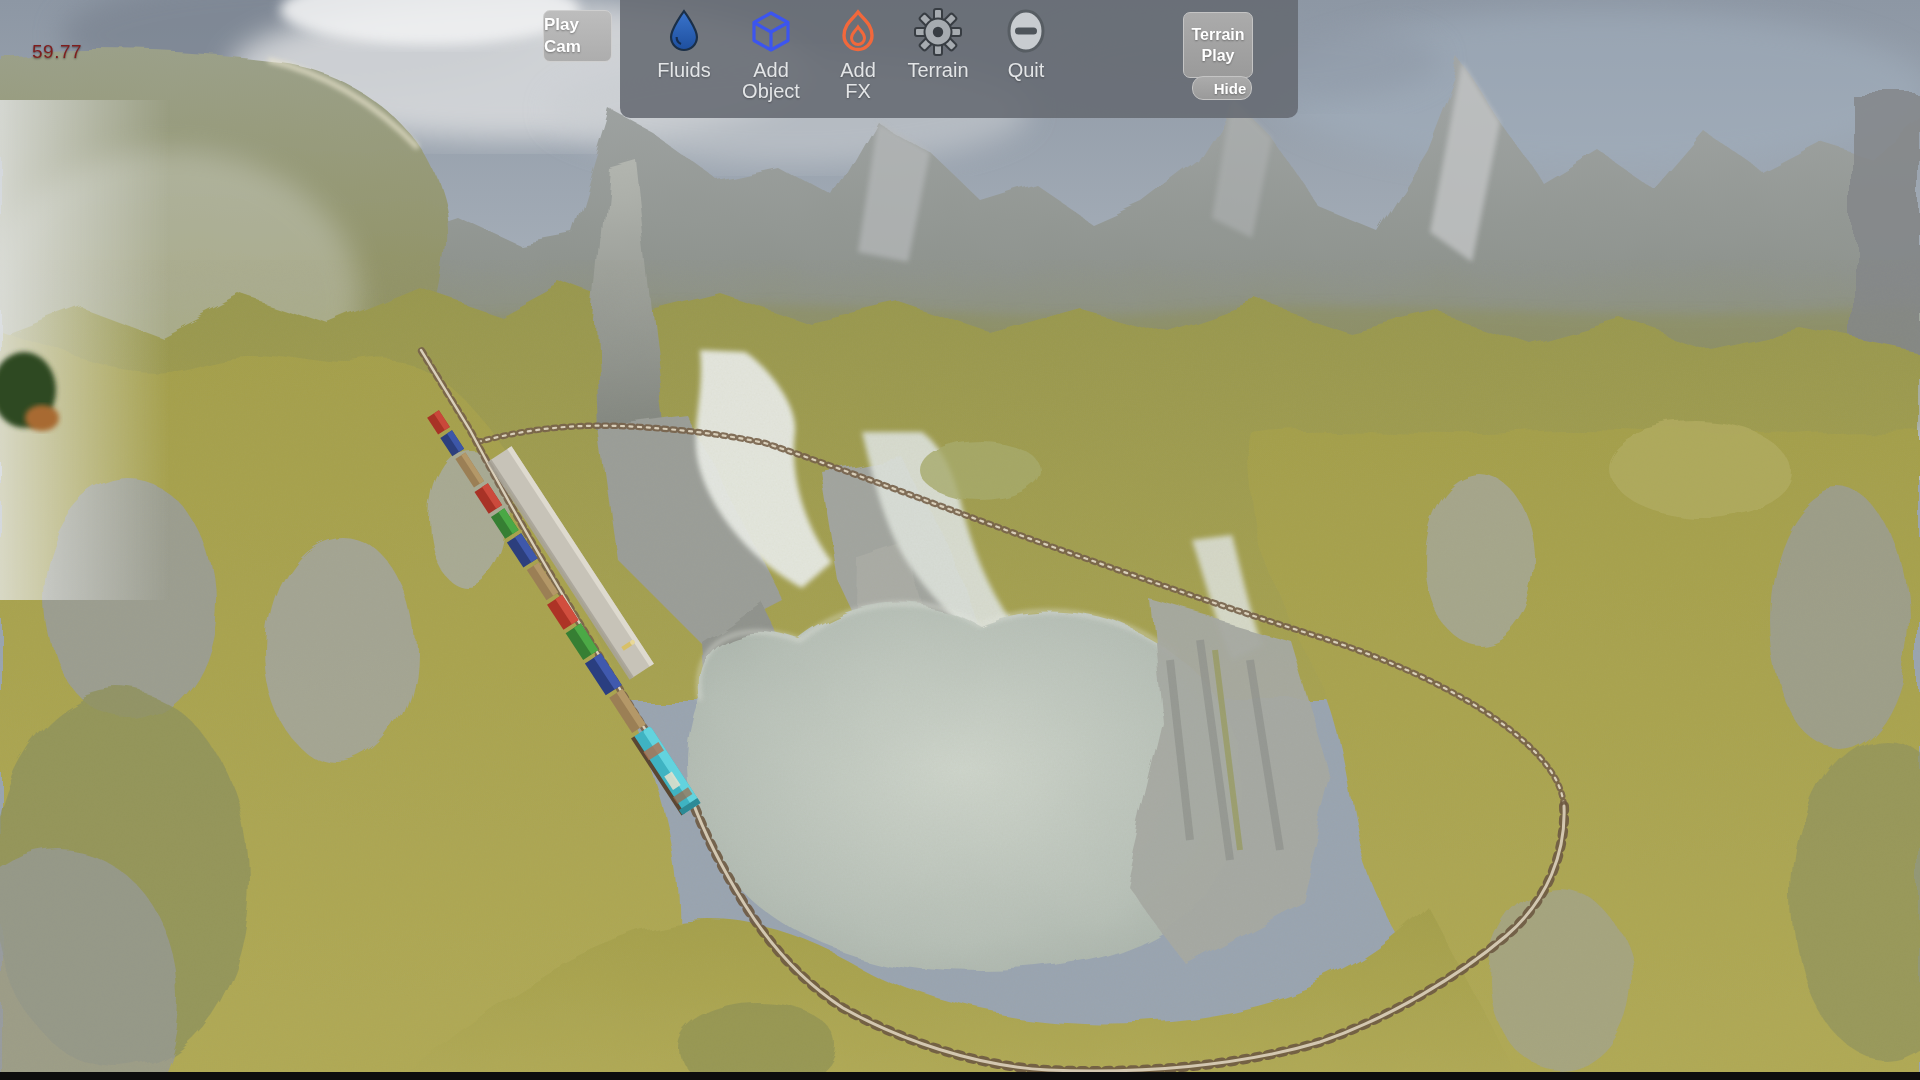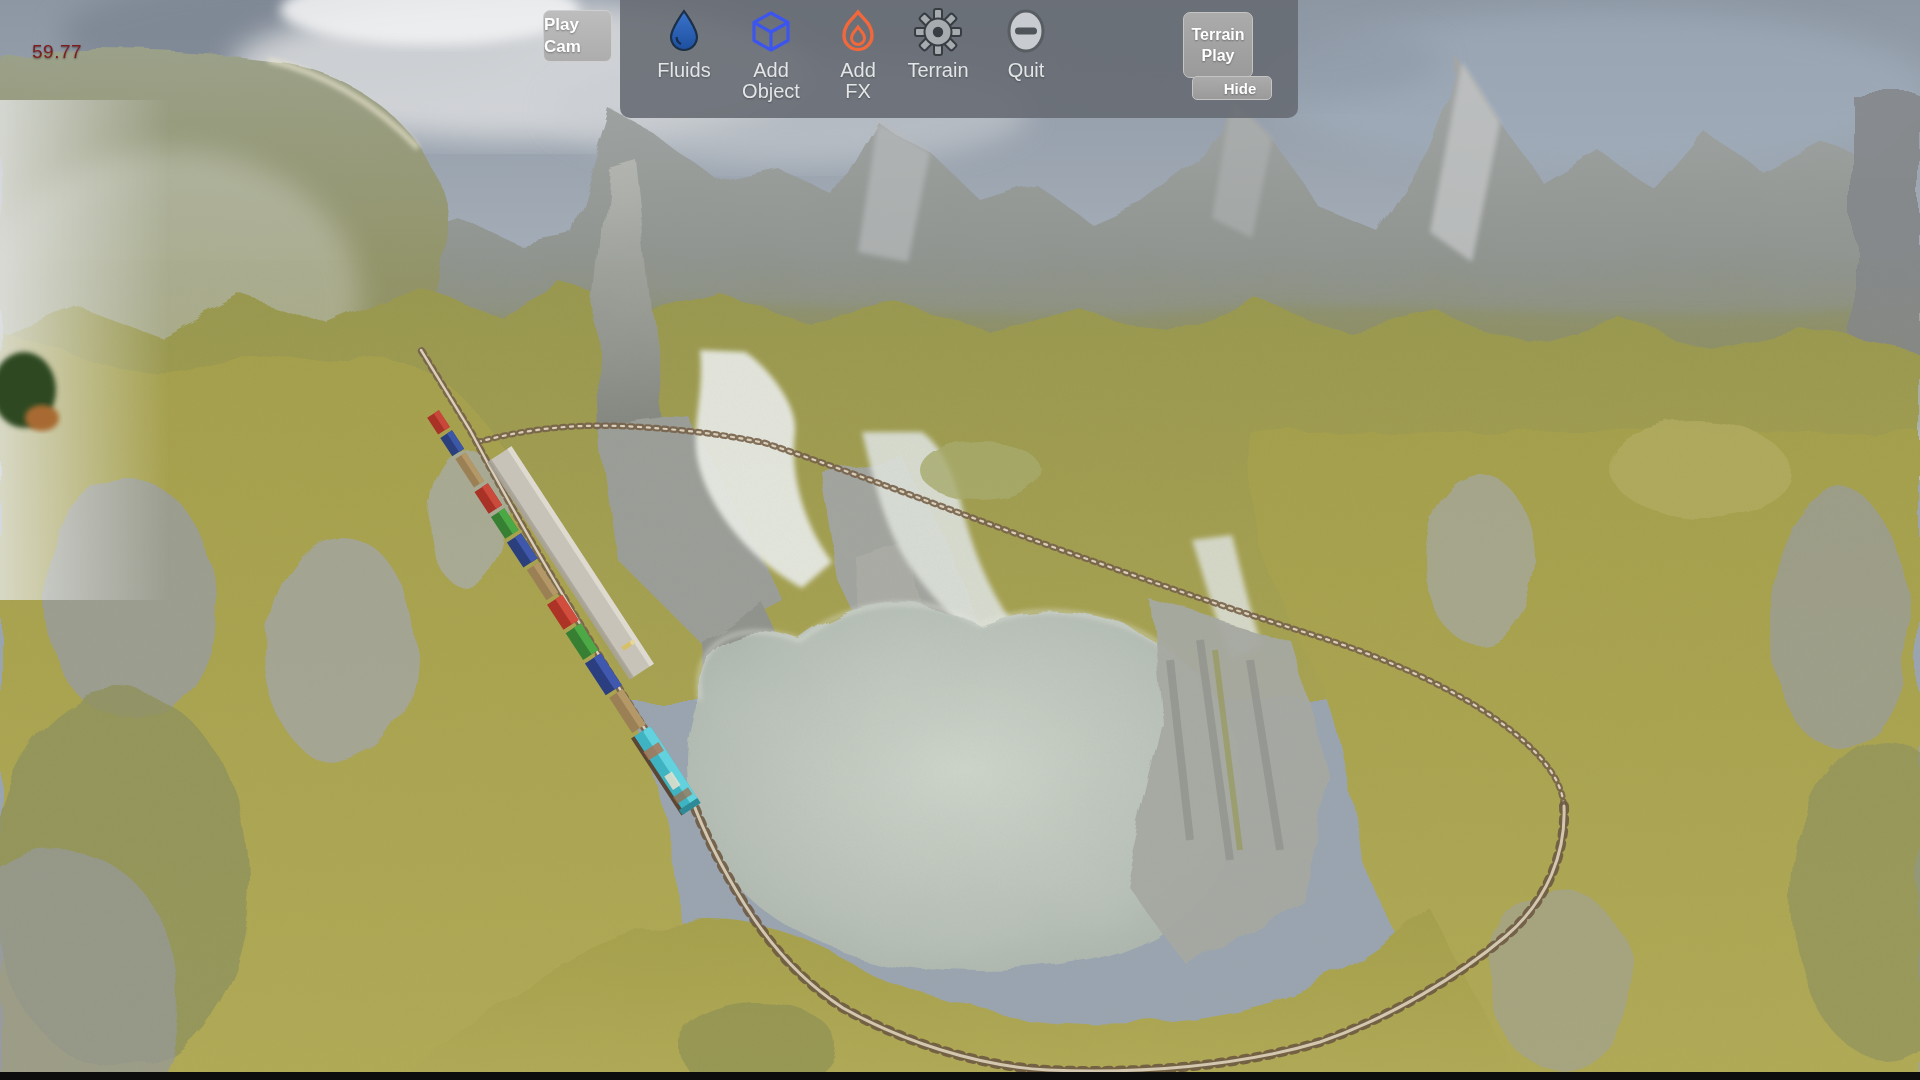--- a/index.html
+++ b/index.html
@@ -21,21 +21,21 @@
   .tb-item{position:absolute;top:0;width:86px;height:132px;transform:translateX(-50%);
        display:flex;flex-direction:column;align-items:center;cursor:pointer;}
   .tb-item .ic{height:56px;display:flex;align-items:flex-end;justify-content:center;padding-top:6px;box-sizing:border-box;}
   .tb-item .lbl{margin-top:4px;text-align:center;color:#e3e5e7;font-size:20px;line-height:21px;
        text-shadow:0 1px 2px rgba(0,0,0,.3);}
   .tb-btn{position:absolute;background:linear-gradient(#ababab,#9a9a9a);border:1px solid #c4c4c4;
        border-radius:7px;color:#fff;font-weight:bold;text-align:center;cursor:pointer;
        text-shadow:0 1px 2px rgba(0,0,0,.35);box-sizing:border-box;
        display:flex;flex-direction:column;justify-content:center;}
   .tb-terrain{left:563px;top:12px;width:70px;height:66px;font-size:16px;line-height:21px;}
-  .tb-hide{left:572px;top:76px;width:80px;height:24px;font-size:15px;border-radius:5px;padding-left:16px;}
+  .tb-hide{left:572px;top:76px;width:60px;height:24px;font-size:15px;border-radius:11px;padding-left:16px;}
   .letterbox{position:absolute;left:0;top:1072px;width:1920px;height:8px;background:#0d0d0d;}
 </style>
 </head>
 <body>
 
 <div class="stage">
 
   <svg class="scene" width="1920" height="1080" viewBox="0 0 1920 1080">
     <defs>
       <linearGradient id="skyG" x1="0" y1="0" x2="0" y2="1">

